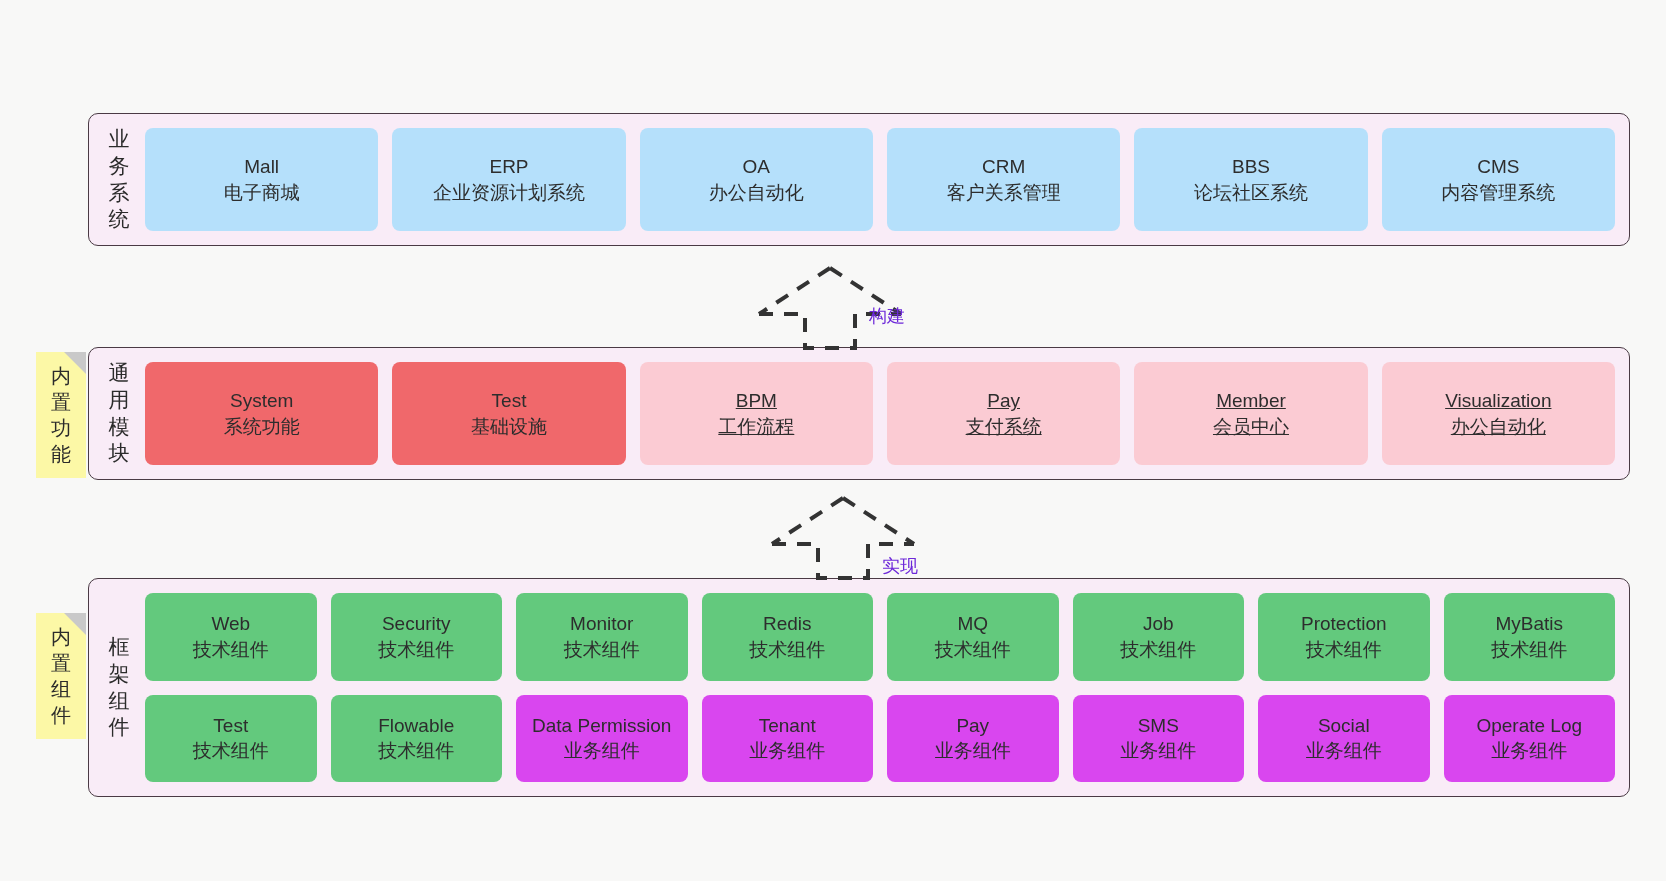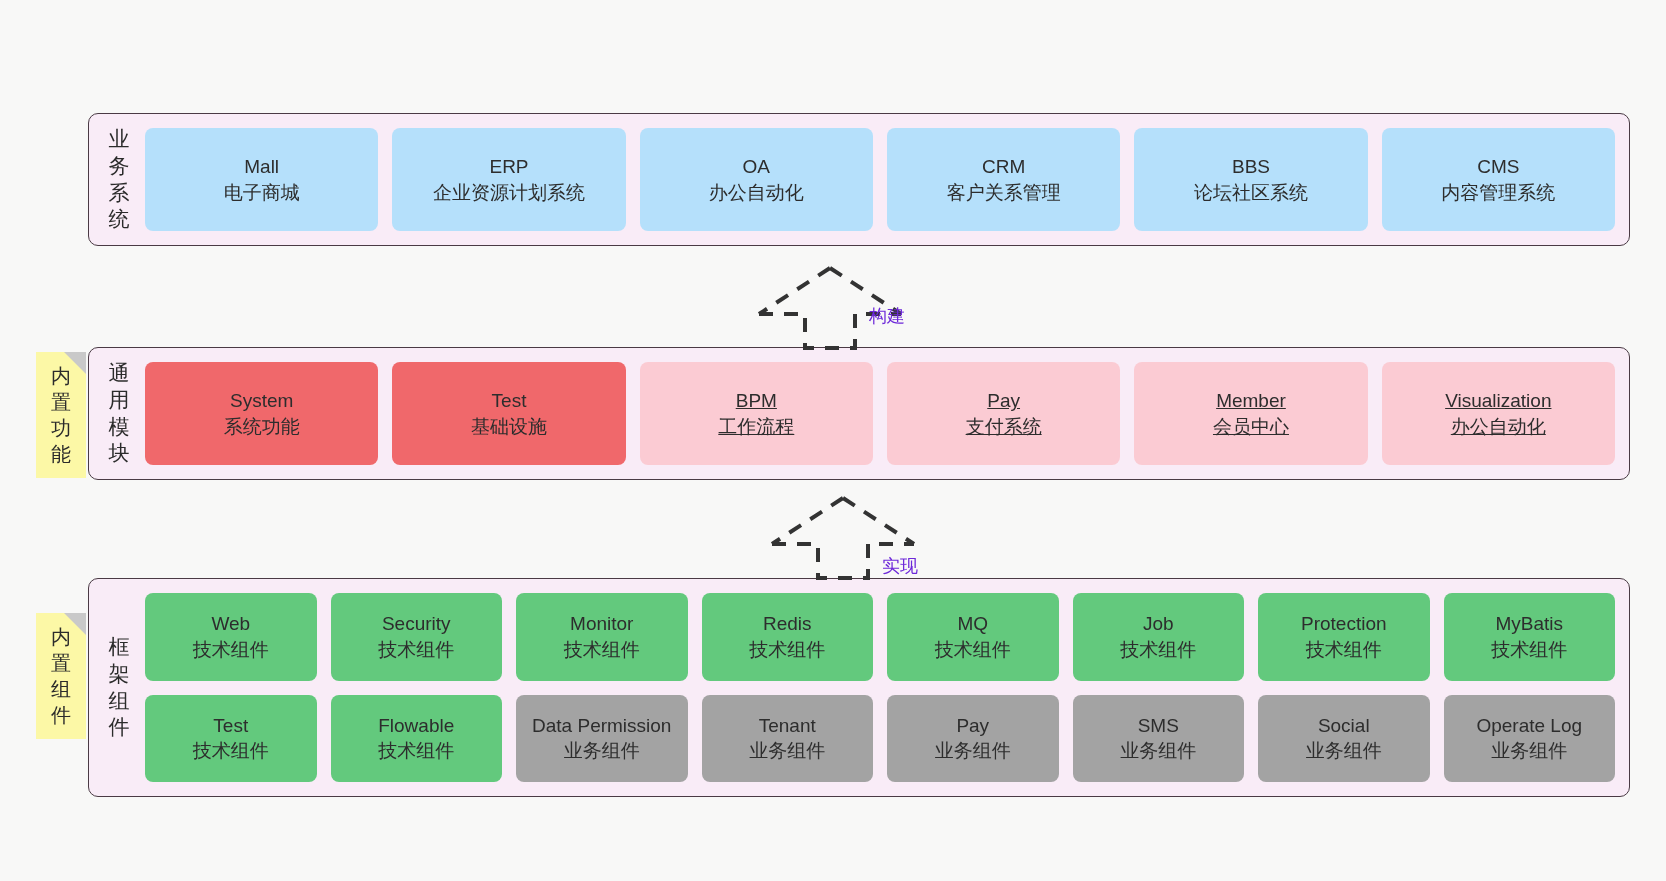--- a/index.html
+++ b/index.html
@@ -83,21 +83,21 @@
     box-sizing: border-box;
   }
   .cell .t1 { display: block; }
   .cell .t2 { display: block; }
 
   
   .c-blue        { background: #b5e0fb; }
   .c-red         { background: #f0686b; }
   .c-pink        { background: #fbcbd3; text-decoration: underline; }
   .c-green       { background: #63c97d; }
-  .c-green-light { background: #a3a3a3; }
+  .c-green-light { background: #d946ef; }
 
   
   .note {
     position: absolute;
     background: #fcf8a6;
     box-sizing: border-box;
     display: flex;
     flex-direction: column;
     align-items: center;
     justify-content: center;

